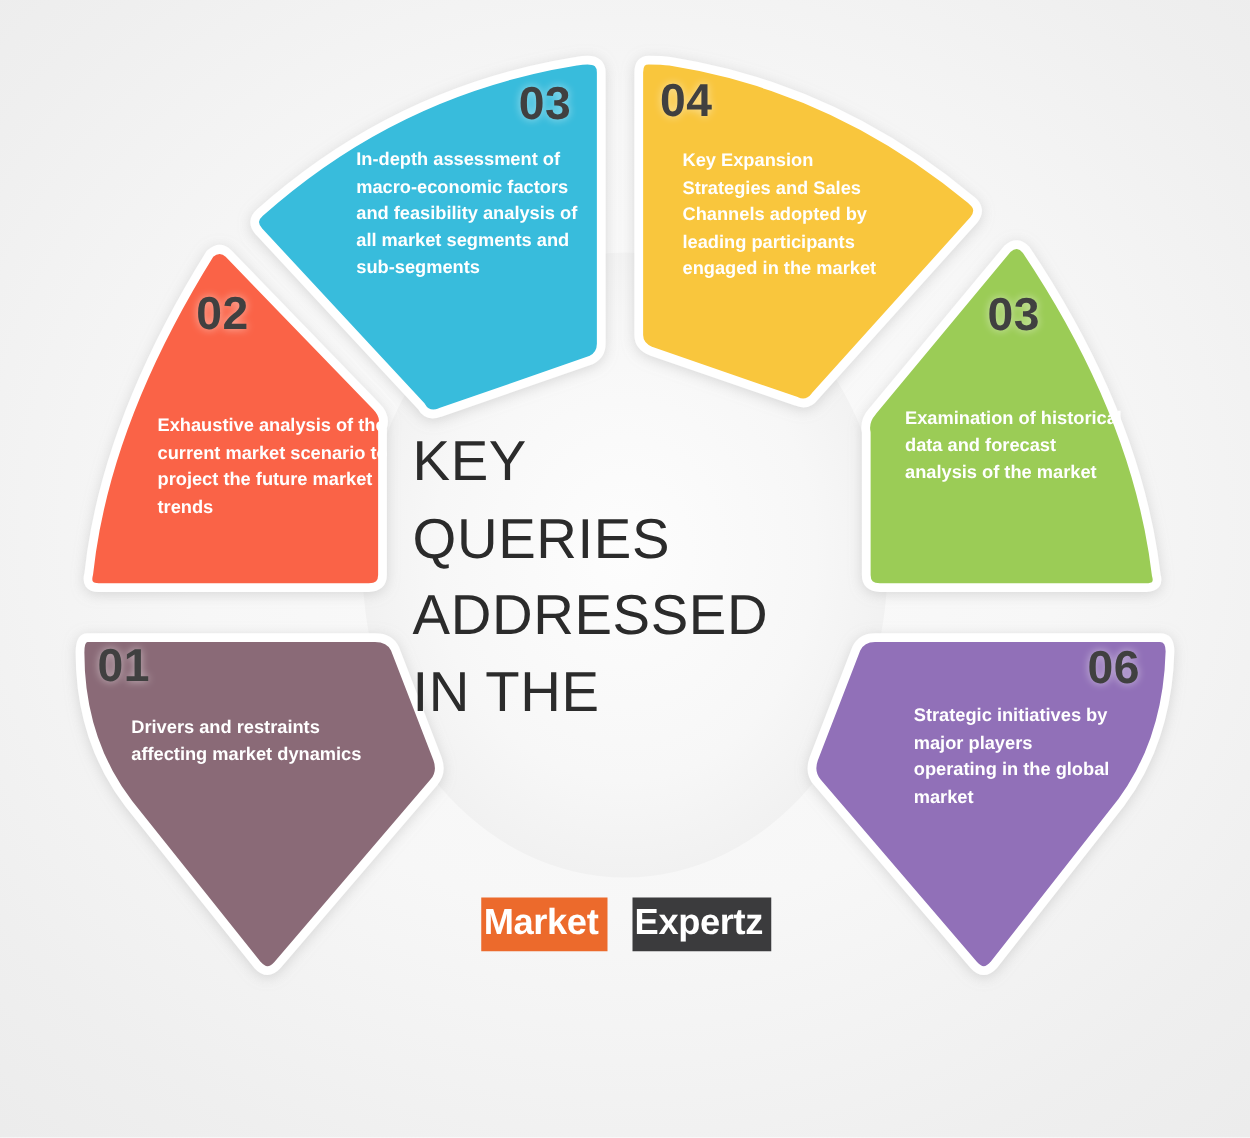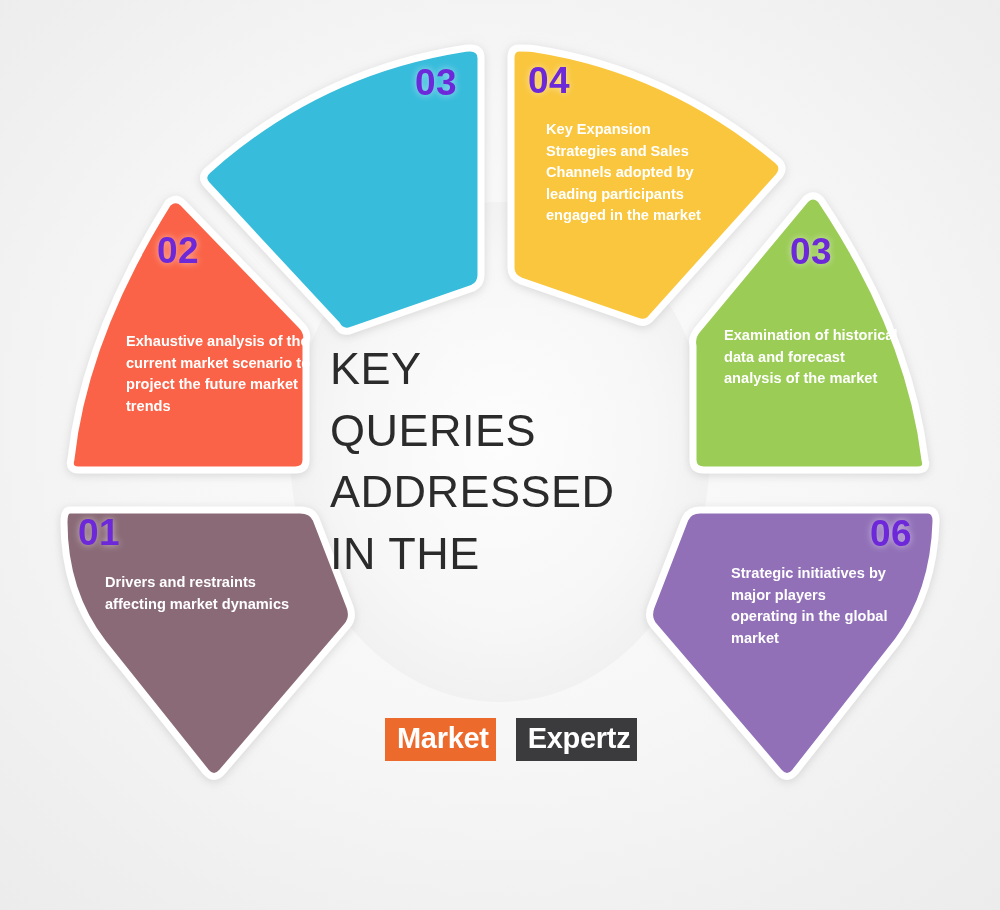--- a/index.html
+++ b/index.html
@@ -51,21 +51,21 @@
   
   .seg-text {
     position: absolute;
     color: #ffffff;
     font-weight: bold;
     font-size: 14.6px;
     line-height: 1.48;
   }
   .seg-num {
     position: absolute;
-    color: #6d28d9;
+    color: #404040;
     font-weight: bold;
     font-size: 37px;
     line-height: 1;
     letter-spacing: 0.5px;
     text-shadow: 0 0 7px rgba(255,255,255,0.55);
   }
 
   
   .num-01 { left: 78px;  top: 514px; }
   .txt-01 { left: 105px; top: 572px; width: 200px; }
@@ -90,21 +90,21 @@
     position: absolute;
     left: 385px;
     top: 718px;
     display: flex;
     align-items: stretch;
     font-weight: bold;
     font-size: 29px;
     line-height: 1;
   }
   .logo-part {
-    padding: 6px 7px 8px 12px;
+    padding: 6px 7px 8px 2px;
     color: #ffffff;
     letter-spacing: -0.3px;
   }
   .logo-market  { background: #EC6A2C; }
   .logo-expertz { background: #3B3B3D; margin-left: 20px; }
 </style>
 </head>
 <body>
 
 <div id="infographic">
@@ -189,20 +189,21 @@
 
   <div class="seg-num num-01">01</div>
   <div class="seg-num num-02">02</div>
   <div class="seg-num num-03a">03</div>
   <div class="seg-num num-04">04</div>
   <div class="seg-num num-03b">03</div>
   <div class="seg-num num-06">06</div>
 
   <div class="seg-text txt-01">Drivers and restraints affecting market dynamics</div>
   <div class="seg-text txt-02">Exhaustive analysis of the current market scenario to project the future market trends</div>
+  <div class="seg-text txt-03a">In-depth assessment of macro-economic factors and feasibility analysis of all market segments and sub-segments</div>
   <div class="seg-text txt-03b">Examination of historical data and forecast analysis of the market</div>
   <div class="seg-text txt-04">Key Expansion Strategies and Sales Channels adopted by leading participants engaged in the market</div>
   <div class="seg-text txt-06">Strategic initiatives by major players operating in the global market</div>
 
   <div class="center-title">KEY
 QUERIES
 ADDRESSED
 IN THE</div>
 
   <div class="logo">

